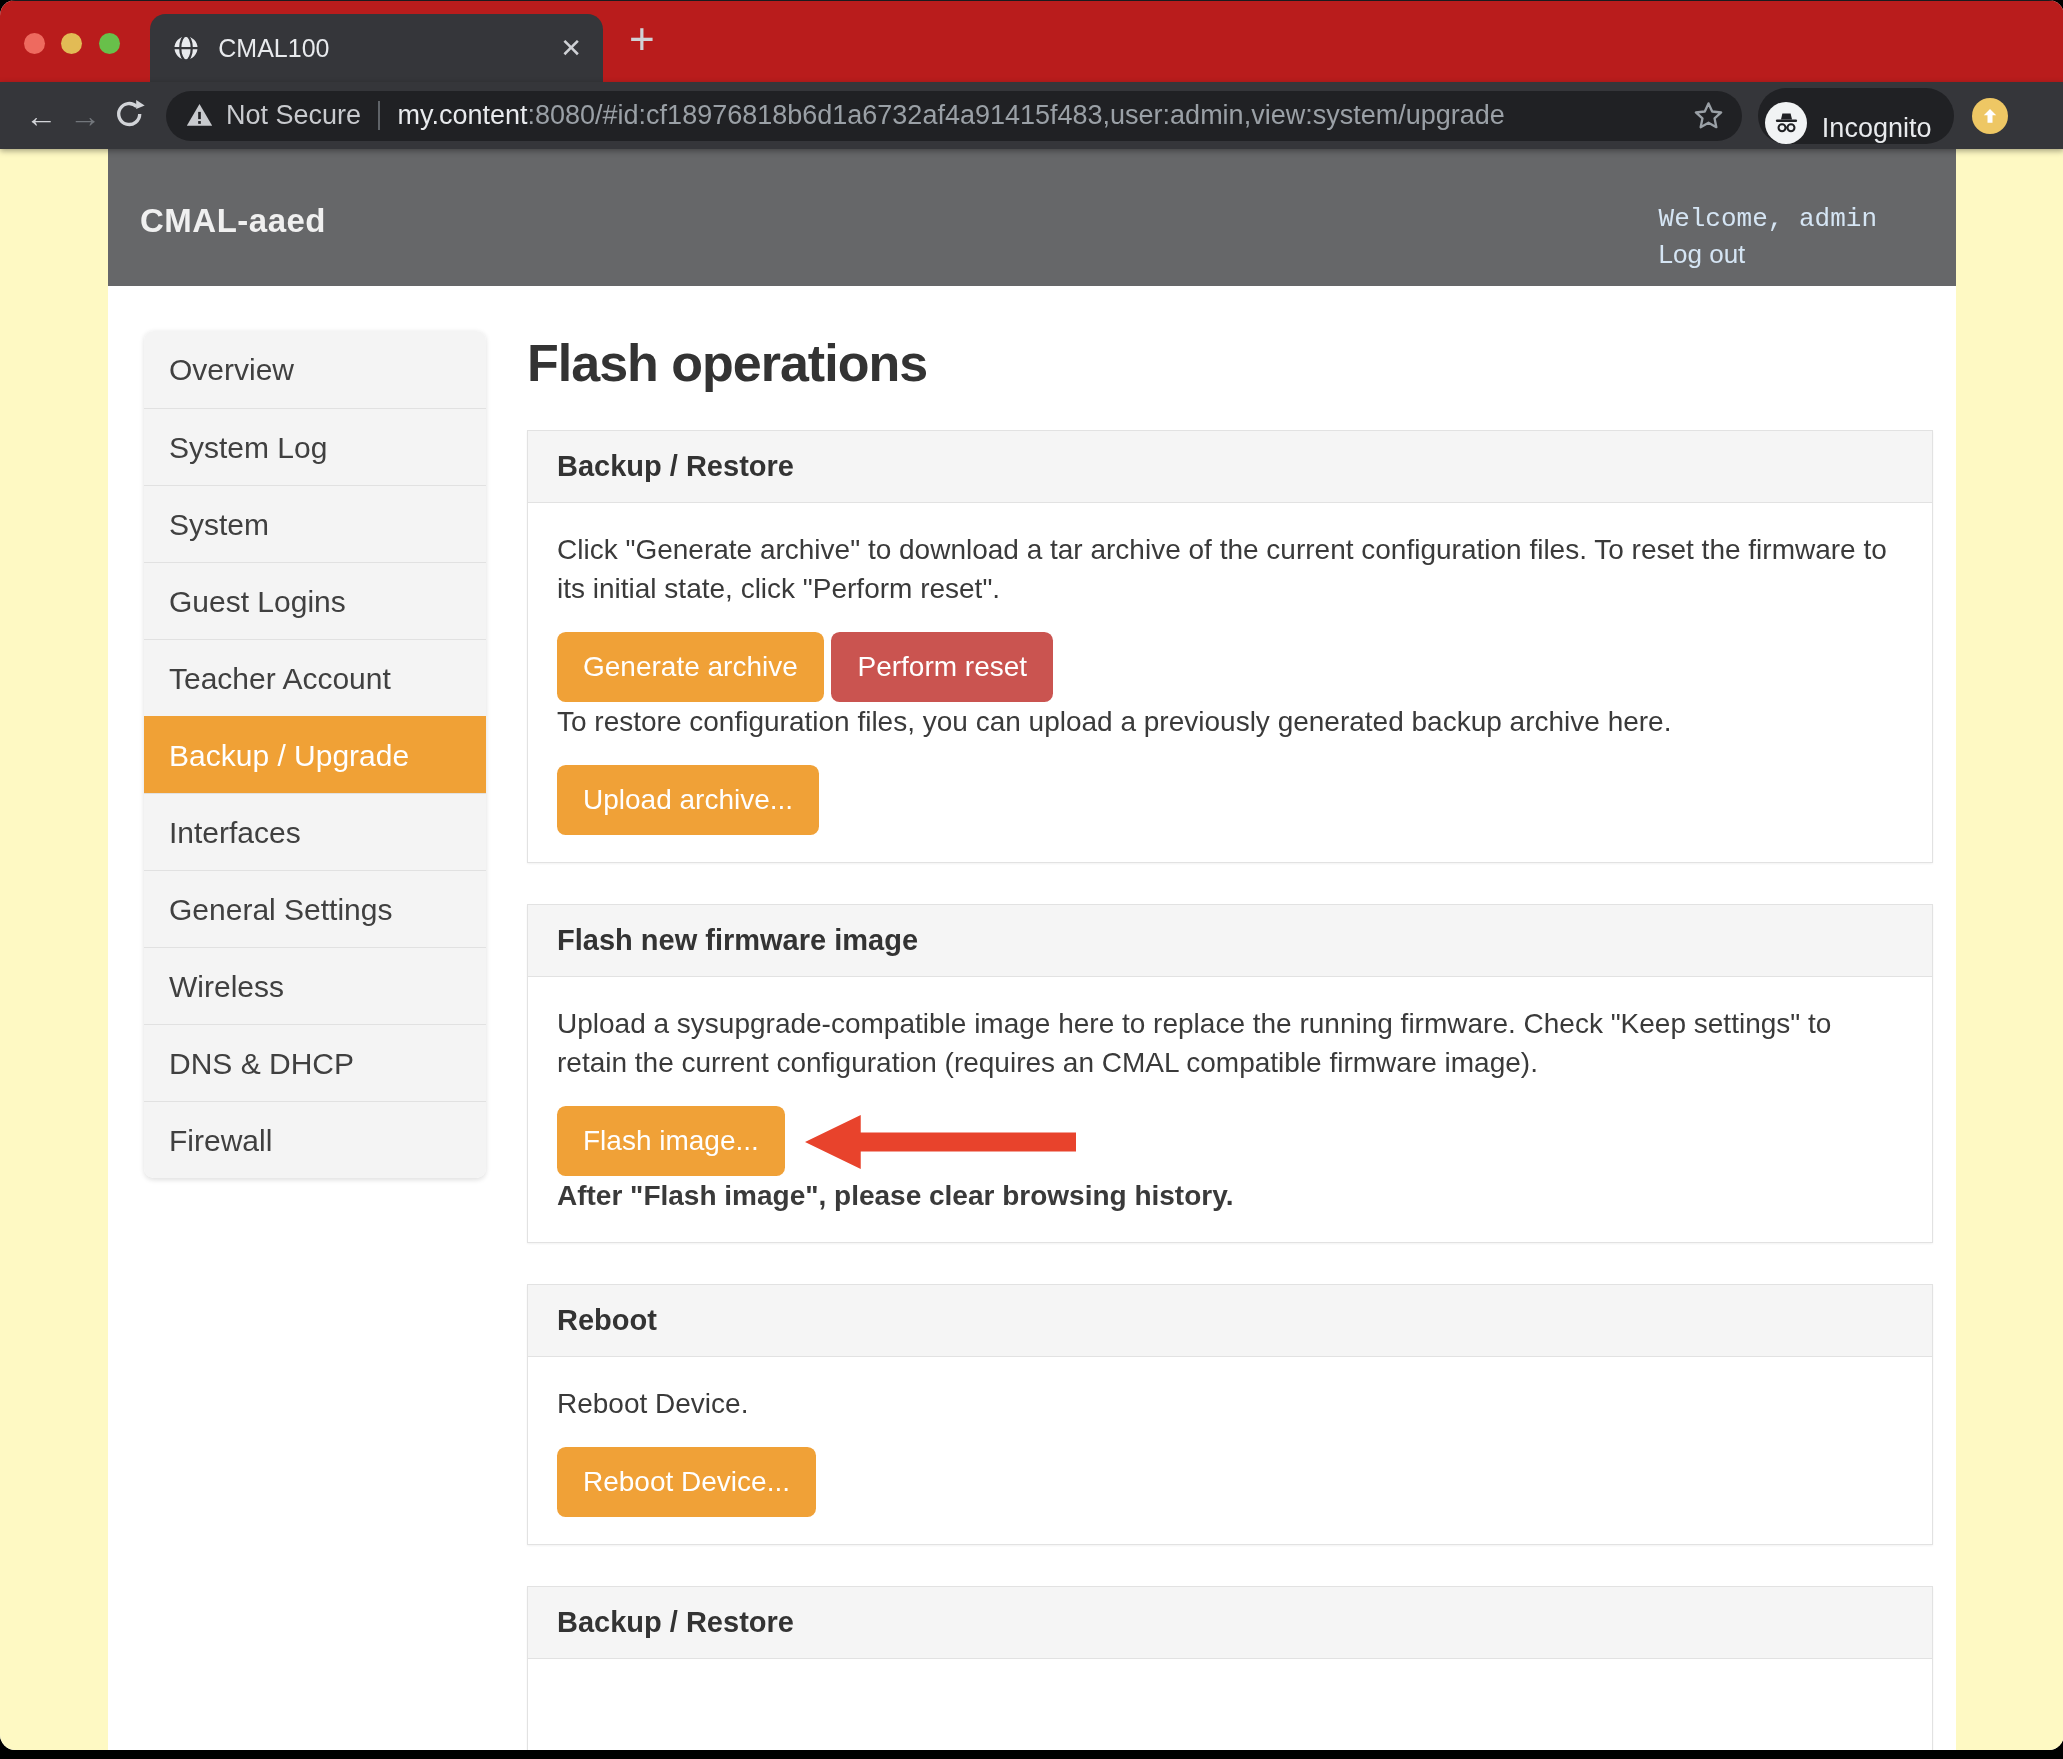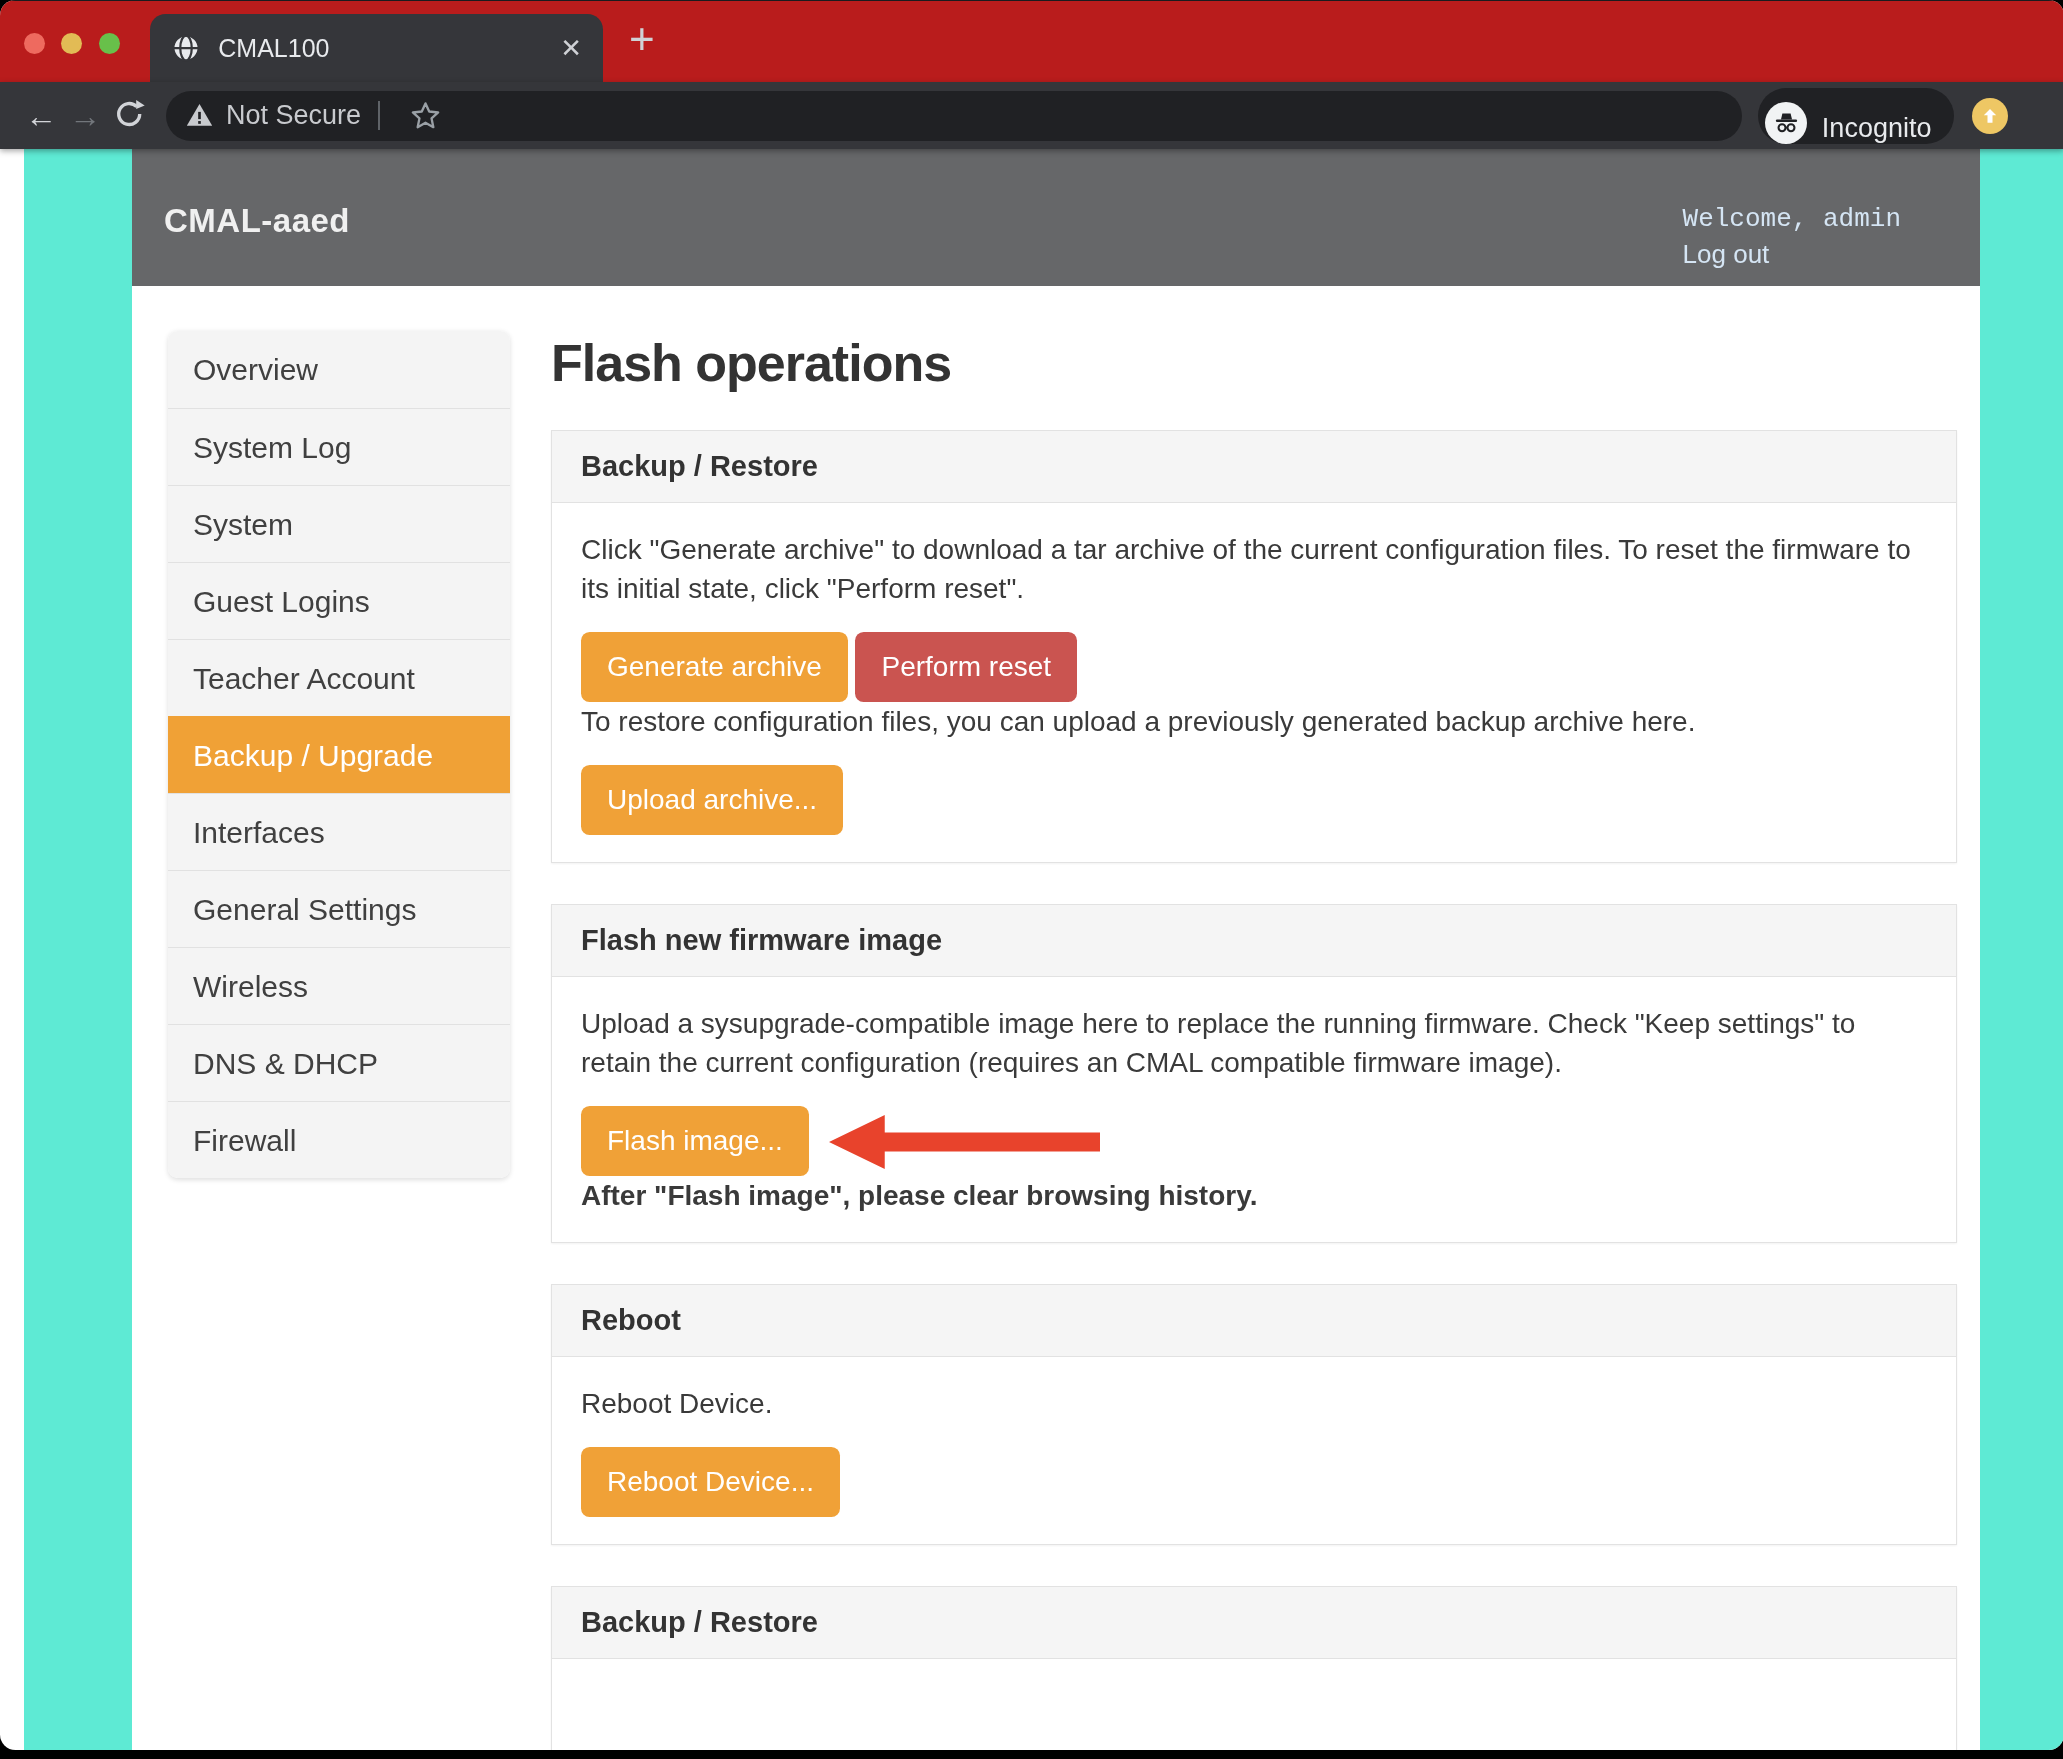--- a/index.html
+++ b/index.html
@@ -34,21 +34,21 @@
   .url-host{color:#e8eaed;} .url-rest{color:#9aa0a6;}
   .star{margin-left:11.5px;flex:none;display:flex;}
   .incog{margin-left:15.4px;height:56px;background:#202124;border-radius:28px;display:flex;align-items:flex-end;
     padding:0 23px 0 7.7px;flex:none;}
   .incog-circle{width:42px;height:42px;border-radius:50%;background:#f1f3f4;display:flex;align-items:center;justify-content:center;}
   .incog-label{color:#e8eaed;font-size:27px;margin-left:14.4px;}
   .extbtn{margin-left:17.3px;width:36px;height:36px;border-radius:50%;background:#eec764;display:flex;
     align-items:center;justify-content:center;flex:none;}
 
   
-  .page{height:1601px;background:#5eead4;position:relative;overflow:hidden;margin-left:24px;}
+  .page{height:1601px;background:#fef9c3;position:relative;overflow:hidden;}
   .app{position:absolute;left:108px;top:0;width:1848px;height:1601px;background:#fff;overflow:hidden;}
   .app-header{height:137px;background:#666769;display:flex;justify-content:space-between;
     padding:0 79px 0 32px;box-sizing:border-box;}
   .brand{color:#f0f0f0;font-size:33px;font-weight:bold;padding-top:53px;letter-spacing:0.5px;}
   .hdr-right{padding-top:53px;text-align:left;color:#d5e5f4;font-size:26px;line-height:35px;}
   .hdr-right .logout{color:#d5e5f4;text-decoration:none;display:block;}
 
   .content{display:flex;padding:45px 23px 0 36px;box-sizing:border-box;}
   .sidebar{width:342px;flex:none;}
   .sidebar ul{list-style:none;margin:0;padding:0;border-radius:9.6px;box-shadow:0 1.9px 4.8px rgba(0,0,0,.13);overflow:hidden;}
@@ -114,20 +114,21 @@
     <div class="urlbar">
       <span style="display:flex;">
         <svg width="29" height="29" viewBox="0 0 24 24">
           <path d="M12 2.5 L22.5 20.5 H1.5 Z" fill="#c8cace"></path>
           <rect x="10.9" y="9" width="2.2" height="6" fill="#202124"></rect>
           <rect x="10.9" y="16.6" width="2.2" height="2.3" fill="#202124"></rect>
         </svg>
       </span>
       <span class="sec-label">Not Secure</span>
       <span class="url-sep"></span>
+      <span class="url-text"><span class="url-host">my.content</span><span class="url-rest">:8080/#id:cf18976818b6d1a6732af4a91415f483,user:admin,view:system/upgrade</span></span>
       <span class="star">
         <svg width="33" height="33" viewBox="0 0 24 24">
           <path d="M12 3.2 L14.7 9.1 L21.2 9.8 L16.4 14.1 L17.7 20.5 L12 17.3 L6.3 20.5 L7.6 14.1 L2.8 9.8 L9.3 9.1 Z" fill="none" stroke="#9aa0a6" stroke-width="1.7" stroke-linejoin="round"></path>
         </svg>
       </span>
     </div>
     <div class="incog">
       <span class="incog-circle">
         <svg width="29" height="29" viewBox="0 0 24 24">
           <path d="M8.6 4.6 h6.8 l1.2 5 h-9.2 Z" fill="#202124"></path>

